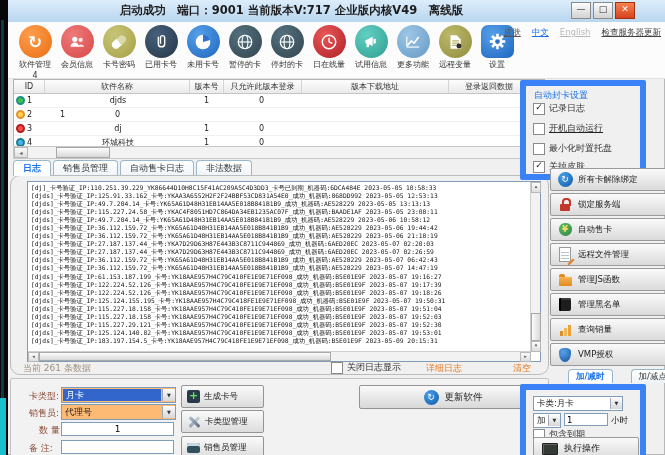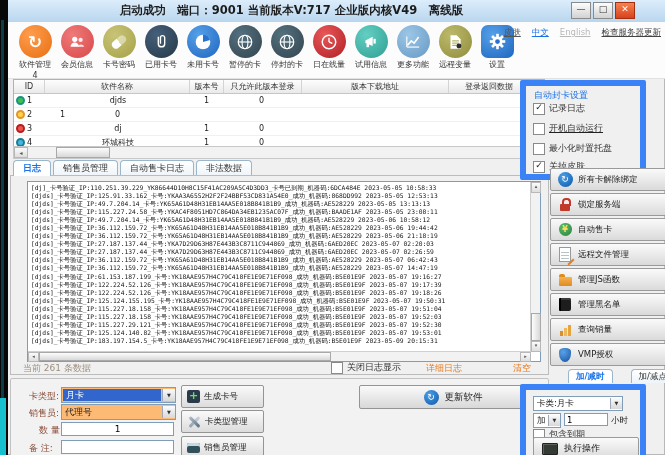--- a/index.html
+++ b/index.html
@@ -73,21 +73,21 @@
 
   
   .maintabs{position:absolute;left:13px;top:160px;display:flex;gap:2px;height:16px;}
   .tab{border:1px solid #9ab6cc;border-bottom:none;border-radius:4px 4px 0 0;
     background:linear-gradient(#ffffff,#eef4f9);padding:0 9px;font-size:9px;line-height:15px;
     color:#333;cursor:pointer;white-space:nowrap;}
   .tab.active{color:#1a73e8;font-weight:bold;background:#fff;position:relative;z-index:2;}
 
   
   .loggroup{position:absolute;left:10px;top:175px;width:537px;height:198px;
-    border:1px solid #bcbcbc;border-radius:0;background:#f0f0f0;}
+    border:1px solid #bcbcbc;border-radius:10px;background:#f0f0f0;}
   .logbox{position:absolute;left:16px;top:5px;width:512px;height:179px;background:#fff;
     border:1px solid #7f9db9;}
   .loglines{position:absolute;left:1px;top:1px;right:10px;bottom:10px;overflow:hidden;
     font-family:"DejaVu Sans Mono",monospace;font-size:6.3px;line-height:8.05px;color:#141414;
     padding:1px 0 0 2px;white-space:nowrap;}
   .vscroll{position:absolute;right:0;top:0;bottom:9px;width:9px;background:#f2f2f2;border-left:1px solid #d0d0d0;}
   .vs-up,.vs-dn{position:absolute;left:0;width:8px;height:9px;background:linear-gradient(#fbfbfb,#dedede);
     border:1px solid #b8b8b8;font-size:5px;line-height:7px;text-align:center;color:#555;cursor:pointer;}
   .vs-up{top:0;} .vs-dn{bottom:0;}
   .vthumb{position:absolute;left:0;bottom:11px;width:8px;height:26px;background:linear-gradient(90deg,#fdfdfd,#d8d8d8);

